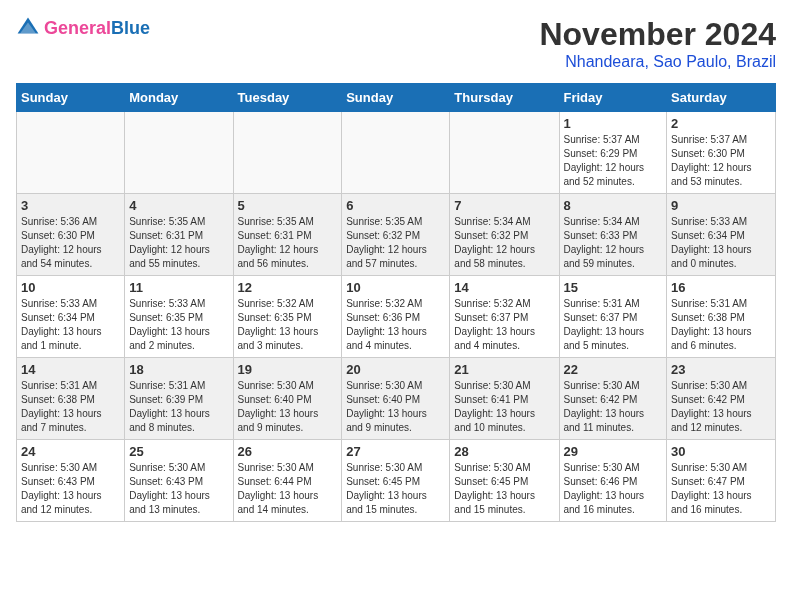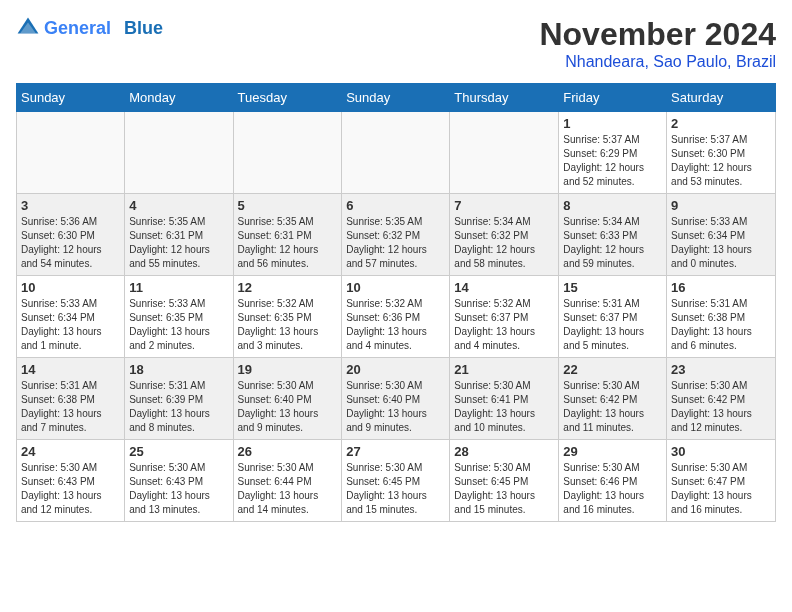--- a/index.html
+++ b/index.html
@@ -17,27 +17,26 @@
       margin-bottom: 12px;
     }
     .logo {
       display: flex;
       align-items: center;
       gap: 4px;
     }
     .logo-text-general {
       font-size: 18px;
       font-weight: bold;
-      color: #3b82f6;
+      color: #ec4899;
     }
     .logo-text-blue {
       font-size: 18px;
       font-weight: bold;
       color: #1a6fb5;
-      padding-left: 13px;
     }
     .logo-icon {
       width: 24px;
       height: 24px;
     }
     .title-block {
       text-align: right;
     }
     .month-title {
       font-size: 32px;
@@ -50,21 +49,21 @@
       color: #1d4ed8;
     }
     .calendar {
       width: 100%;
       border-collapse: collapse;
     }
     .calendar th {
       background: #1a6fb5;
       color: #fff;
       font-size: 13px;
-      font-weight: normal;
+      font-weight: bold;
       padding: 6px 4px;
       text-align: left;
       border: 1px solid #1a6fb5;
     }
     .calendar td {
       border: 1px solid #ccc;
       vertical-align: top;
       padding: 4px;
       width: 113px;
       min-height: 80px;

